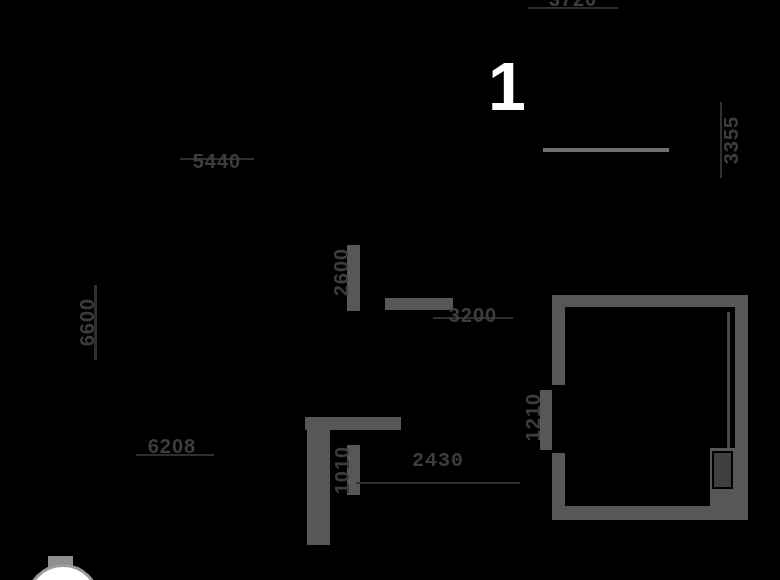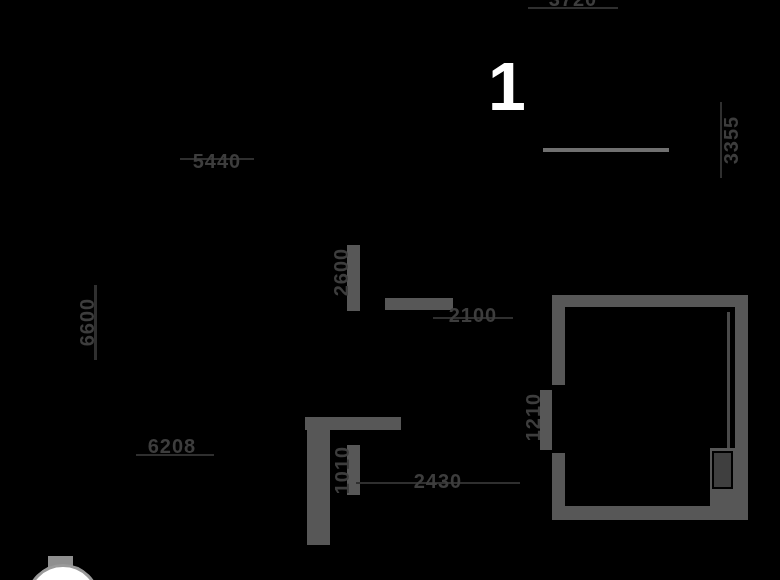--- a/index.html
+++ b/index.html
@@ -54,27 +54,27 @@
 
   <div class="dimline" style="left:180px;top:158px;width:74px;height:2px;"></div>
   <div class="dim" style="left:184px;top:140px;width:66px;margin-top:12px;">5440</div>
 
   <div class="dimline" style="left:94px;top:285px;width:3px;height:75px;"></div>
   <div class="dim vert" style="left:53px;top:313px;width:68px;">6600</div>
 
   <div class="dim vert" style="left:307px;top:263px;width:68px;">2600</div>
 
   <div class="dimline" style="left:433px;top:317px;width:80px;height:2px;"></div>
-  <div class="dim" style="left:437px;top:306px;width:72px;">2100</div>
+  <div class="dim" style="left:437px;top:306px;width:72px;">3200</div>
 
   <div class="dimline" style="left:136px;top:454px;width:78px;height:2px;"></div>
   <div class="dim" style="left:140px;top:437px;width:64px;">6208</div>
 
   <div class="dimline" style="left:356px;top:482px;width:164px;height:2px;"></div>
-  <div class="dim" style="left:404px;top:472px;width:68px;">2430</div>
+  <div class="dim" style="left:404px;top:452px;width:68px;font-family:Liberation Mono, monospace;">2430</div>
 
   <div class="dimline" style="left:720px;top:102px;width:2px;height:76px;"></div>
   <div class="dim vert" style="left:697px;top:131px;width:68px;">3355</div>
 
   <div class="dim vert" style="left:499px;top:408px;width:68px;">1210</div>
 
   <div class="dim vert" style="left:310px;top:461px;width:64px;">1010</div>
 
   <div class="wall" style="left:552px;top:295px;width:196px;height:12px;"></div>
   <div class="wall" style="left:735px;top:295px;width:13px;height:225px;"></div>

